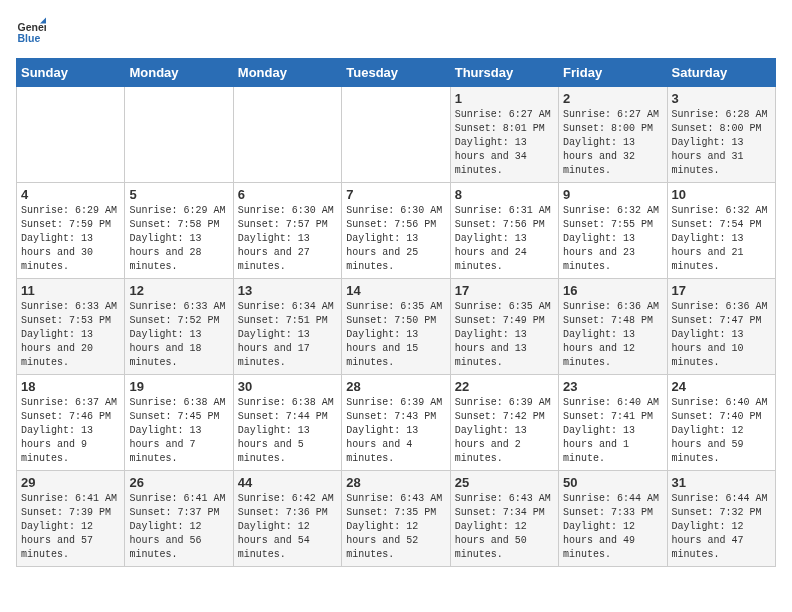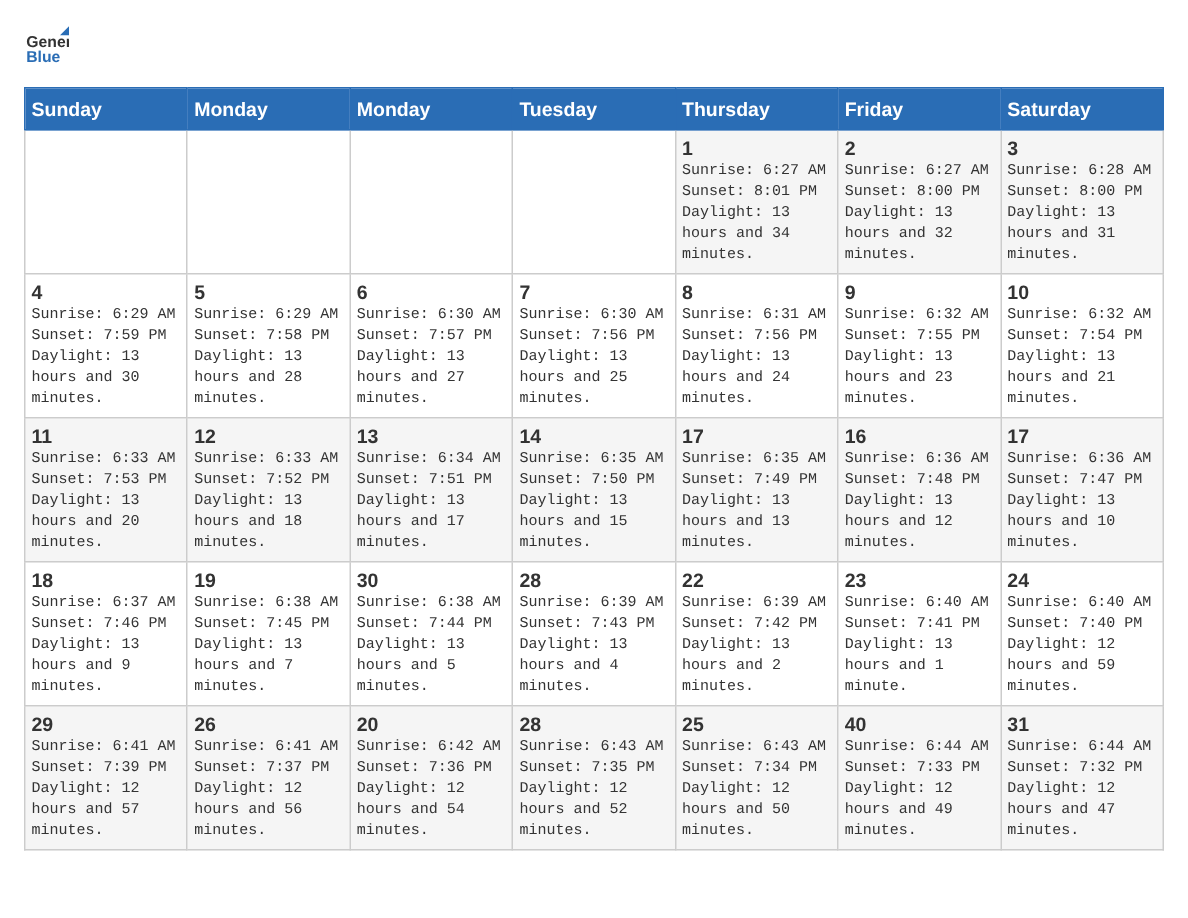--- a/index.html
+++ b/index.html
@@ -229,33 +229,33 @@
       <tr>
         <td>
           <span class="day-number">29</span>
           <div class="cell-content">Sunrise: 6:41 AM<br>Sunset: 7:39 PM<br>Daylight: 12 hours and 57 minutes.</div>
         </td>
         <td>
           <span class="day-number">26</span>
           <div class="cell-content">Sunrise: 6:41 AM<br>Sunset: 7:37 PM<br>Daylight: 12 hours and 56 minutes.</div>
         </td>
         <td>
-          <span class="day-number">20</span>
+          <span class="day-number">44</span>
           <div class="cell-content">Sunrise: 6:42 AM<br>Sunset: 7:36 PM<br>Daylight: 12 hours and 54 minutes.</div>
         </td>
         <td>
           <span class="day-number">28</span>
           <div class="cell-content">Sunrise: 6:43 AM<br>Sunset: 7:35 PM<br>Daylight: 12 hours and 52 minutes.</div>
         </td>
         <td>
           <span class="day-number">25</span>
           <div class="cell-content">Sunrise: 6:43 AM<br>Sunset: 7:34 PM<br>Daylight: 12 hours and 50 minutes.</div>
         </td>
         <td>
-          <span class="day-number">40</span>
+          <span class="day-number">50</span>
           <div class="cell-content">Sunrise: 6:44 AM<br>Sunset: 7:33 PM<br>Daylight: 12 hours and 49 minutes.</div>
         </td>
         <td>
           <span class="day-number">31</span>
           <div class="cell-content">Sunrise: 6:44 AM<br>Sunset: 7:32 PM<br>Daylight: 12 hours and 47 minutes.</div>
         </td>
       </tr>
     </tbody>
 </table>
 

